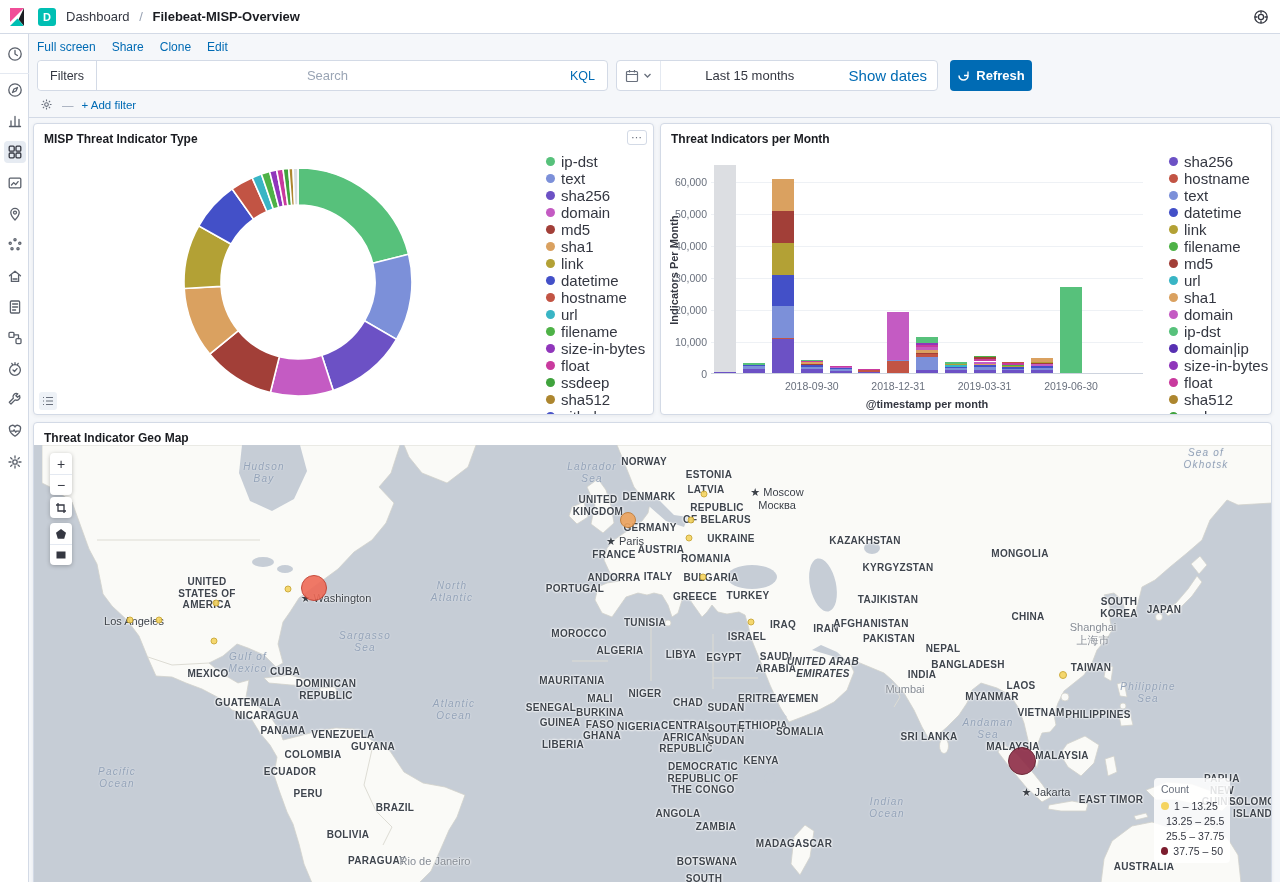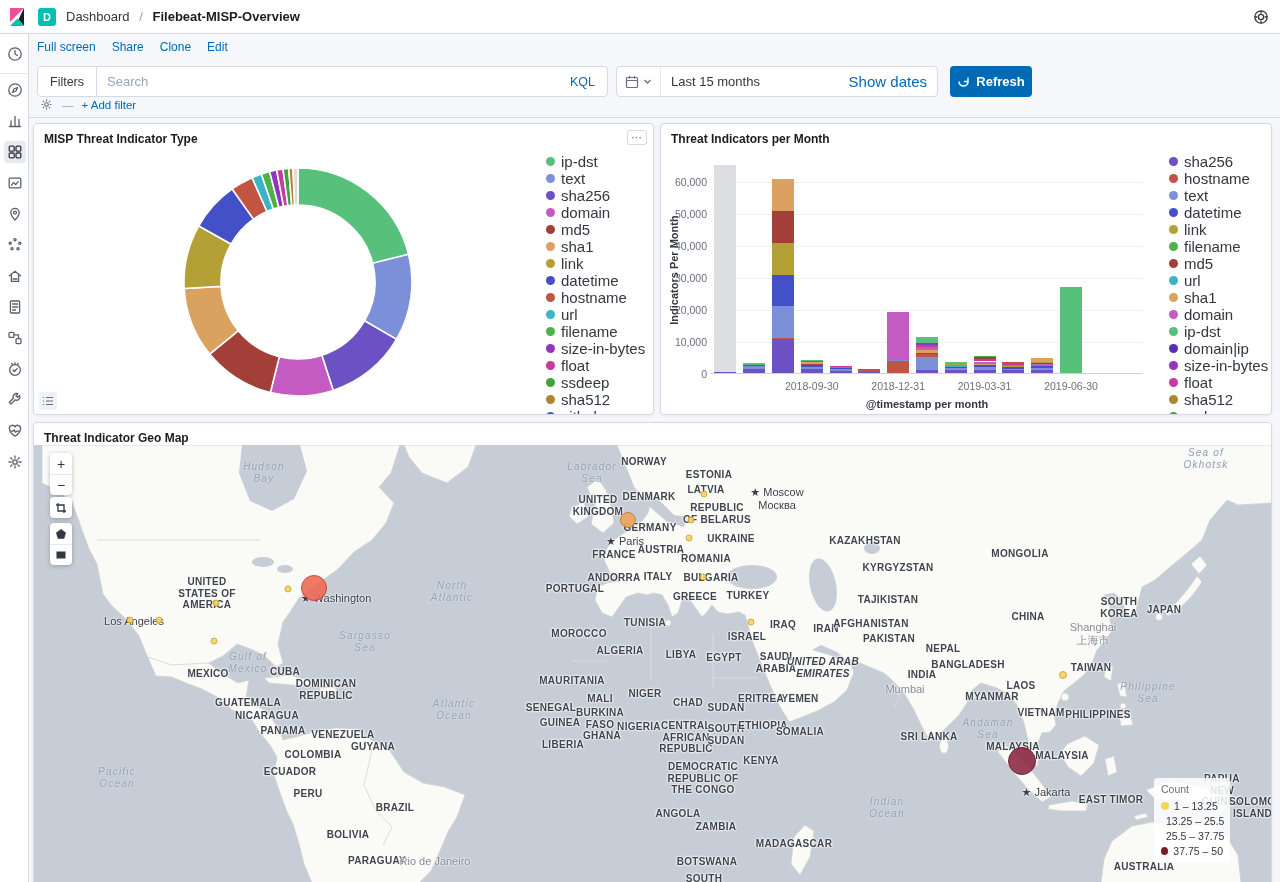--- a/index.html
+++ b/index.html
@@ -24,21 +24,21 @@
   .nav-item { width:29px; height:31px; display:flex; align-items:center; justify-content:center; cursor:pointer; }
   .nav-item.first { border-bottom:1px solid #e4e9f1; height:40px; }
   .nav-item .pill { width:22px; height:22px; display:flex; align-items:center; justify-content:center; border-radius:4px; }
   .nav-item.active .pill { background:#e6ebf2; }
   .nav-item svg { stroke:#5a606b; fill:none; stroke-width:1.3; stroke-linecap:round; stroke-linejoin:round; }
   .nav-item.active svg { stroke:#343741; }
 
   
   .navlinks { position:absolute; left:37px; top:40px; display:flex; gap:16px; font-size:12px; z-index:5; }
   .navlinks span { color:#006bb4; cursor:pointer; }
-  .querybar { position:absolute; left:37px; top:66px; width:995px; height:32px; display:flex; z-index:5; }
+  .querybar { position:absolute; left:37px; top:60px; width:995px; height:32px; display:flex; z-index:5;text-align:center; }
   .searchbox { flex:1; height:31px; background:#fff; border:1px solid #d3dae6; border-radius:4px;
     display:flex; align-items:center; }
   .filters-chip { padding:0 12px; height:100%; display:flex; align-items:center; font-size:12.5px; color:#343741;
     border-right:1px solid #d3dae6; background:#fff; border-radius:4px 0 0 4px; cursor:pointer; }
   .search-ph { flex:1; padding:0 10px; font-size:13px; color:#9aa5b5; }
   .kql { padding:0 12px; font-size:12.5px; color:#006bb4; cursor:pointer; }
   .datepicker { width:322px; margin-left:8px; height:31px; background:#fff; border:1px solid #d3dae6;
     border-radius:4px; display:flex; align-items:center; }
   .dp-cal { display:flex; align-items:center; gap:4px; padding:0 8px; height:100%; border-right:1px solid #e4e9f1; cursor:pointer; }
   .dp-value { flex:1; padding:0 10px; font-size:13px; color:#343741; }

